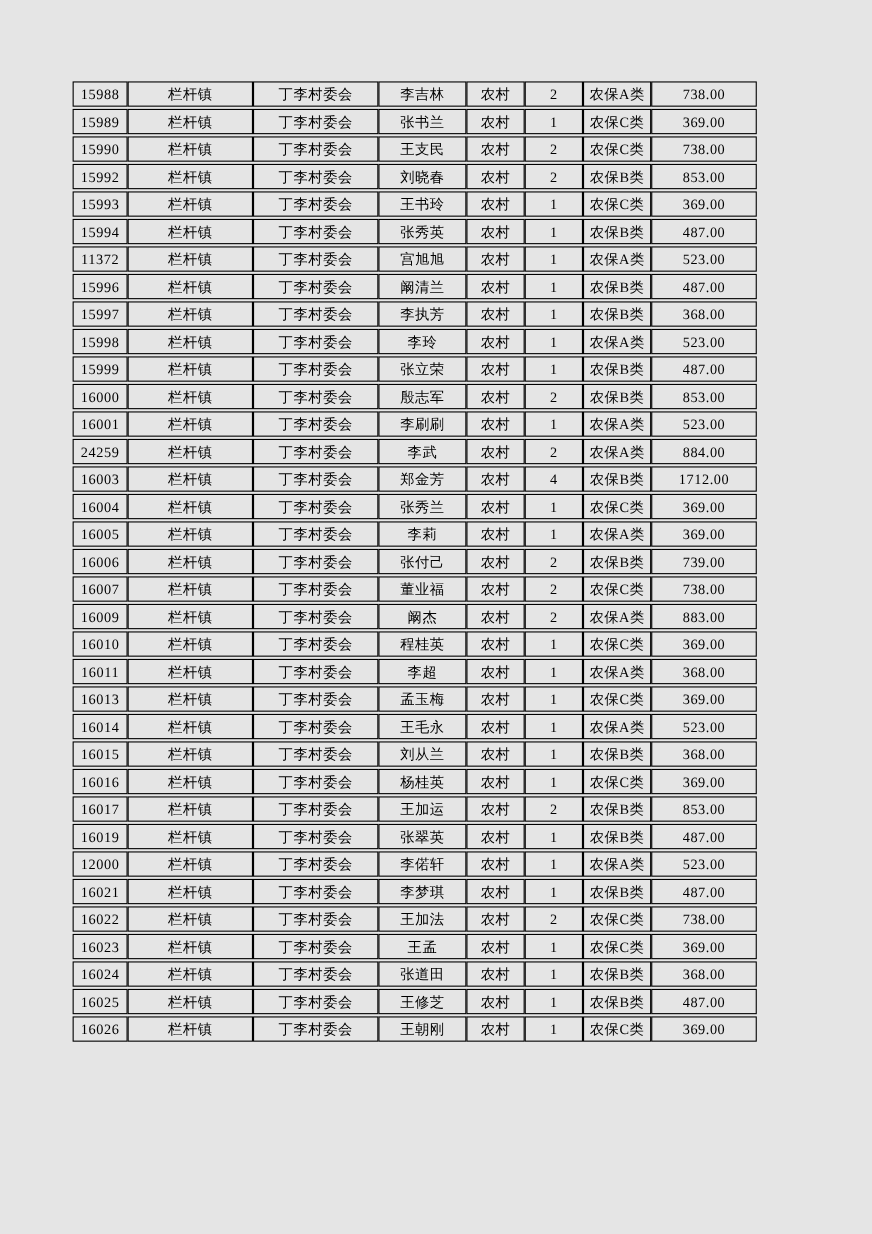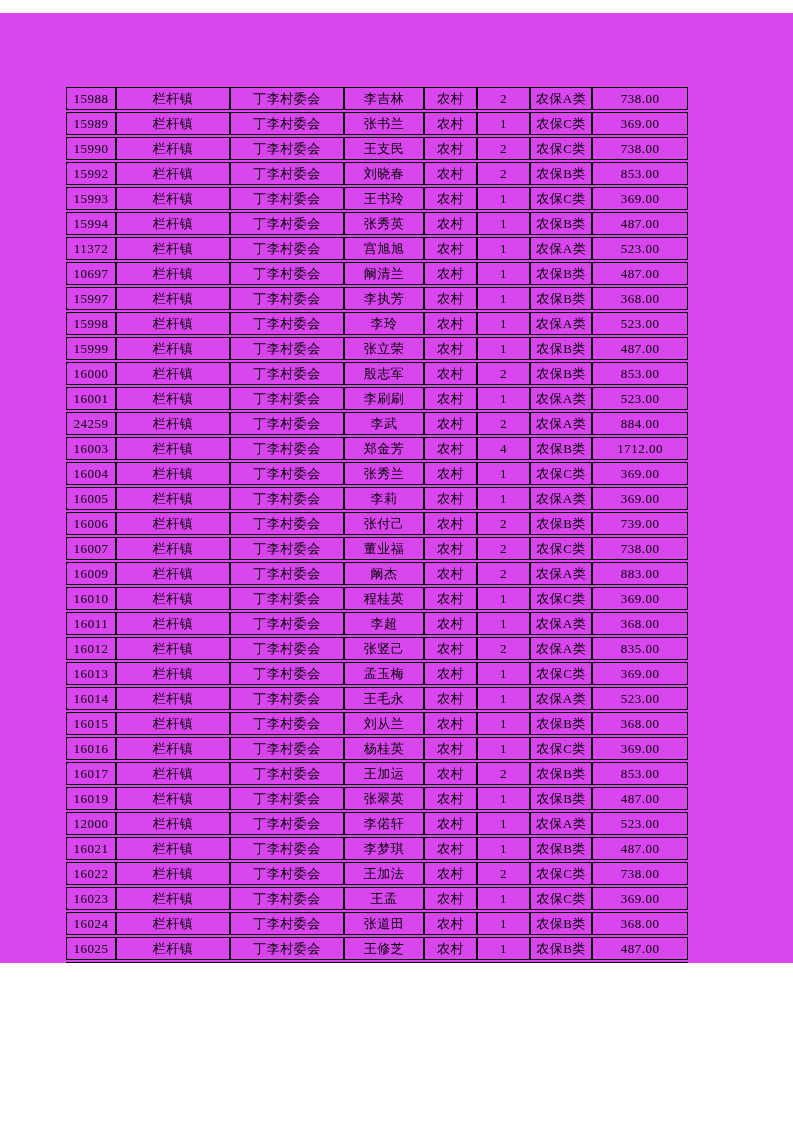--- a/index.html
+++ b/index.html
@@ -3,26 +3,25 @@
 <meta charset="utf-8">
 <style>
   html, body {
     margin: 0;
     padding: 0;
     background: #ffffff;
   }
   .page {
     position: relative;
     width: 793px;
-    height: 950px;
-    background: #d946ef;
+    height: 1122px;
+    background: #e5e5e5;
     overflow: hidden;
     font-family: "Liberation Serif", "DejaVu Serif", serif;
     color: #000000;
-    margin-top: 13px;
   }
   table.roster {
     position: absolute;
     left: 66px;
     top: 72px;
     width: 622px;
     table-layout: fixed;
     border-collapse: separate;
     border-spacing: 0 2px;
   }
@@ -123,21 +122,21 @@
           <td class="num">11372</td>
           <td>栏杆镇</td>
           <td>丁李村委会</td>
           <td>宫旭旭</td>
           <td>农村</td>
           <td class="num">1</td>
           <td>农保A类</td>
           <td class="num">523.00</td>
         </tr>
         <tr>
-          <td class="num">10697</td>
+          <td class="num">15996</td>
           <td>栏杆镇</td>
           <td>丁李村委会</td>
           <td>阚清兰</td>
           <td>农村</td>
           <td class="num">1</td>
           <td>农保B类</td>
           <td class="num">487.00</td>
         </tr>
         <tr>
           <td class="num">15997</td>
@@ -271,30 +270,20 @@
         </tr>
         <tr>
           <td class="num">16011</td>
           <td>栏杆镇</td>
           <td>丁李村委会</td>
           <td>李超</td>
           <td>农村</td>
           <td class="num">1</td>
           <td>农保A类</td>
           <td class="num">368.00</td>
-        </tr>
-        <tr>
-          <td class="num">16012</td>
-          <td>栏杆镇</td>
-          <td>丁李村委会</td>
-          <td>张竖己</td>
-          <td>农村</td>
-          <td class="num">2</td>
-          <td>农保A类</td>
-          <td class="num">835.00</td>
         </tr>
         <tr>
           <td class="num">16013</td>
           <td>栏杆镇</td>
           <td>丁李村委会</td>
           <td>孟玉梅</td>
           <td>农村</td>
           <td class="num">1</td>
           <td>农保C类</td>
           <td class="num">369.00</td>

